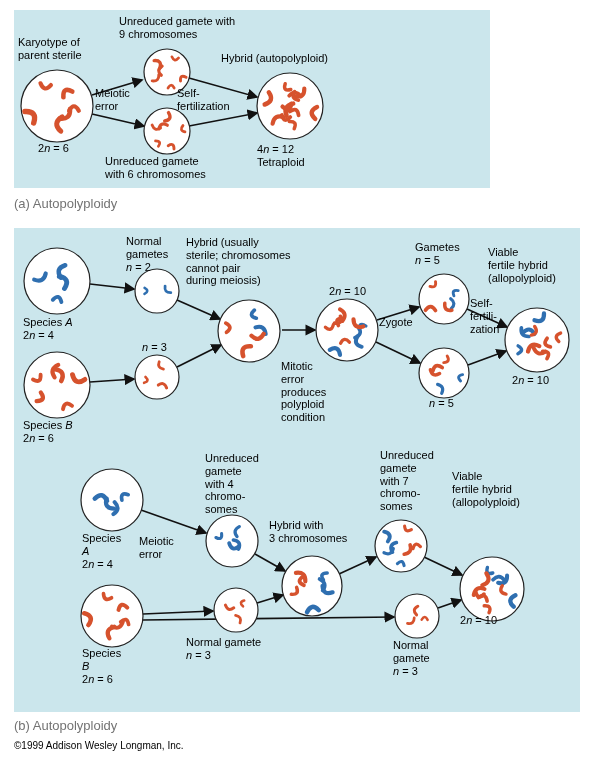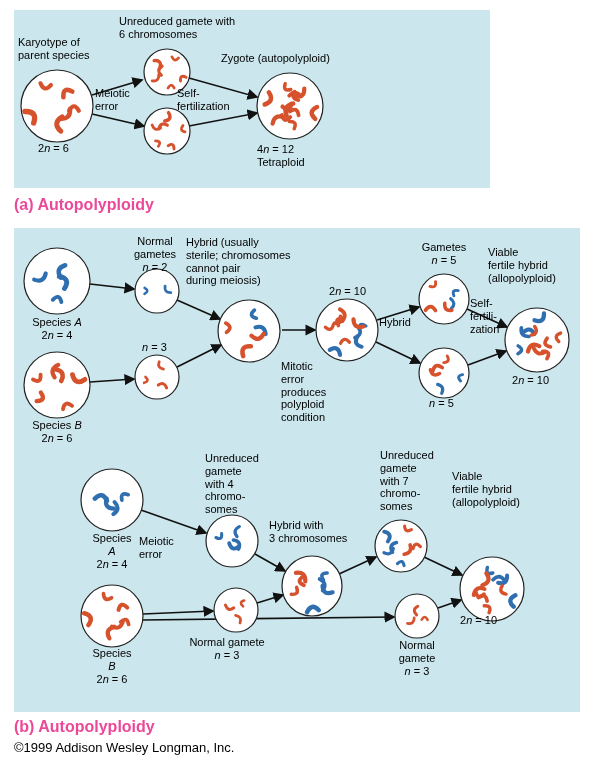--- a/index.html
+++ b/index.html
@@ -3,23 +3,23 @@
 <meta charset="utf-8">
 <title>Figure</title>
 <style>
   *{margin:0;padding:0;box-sizing:border-box}
   html,body{background:#fff}
   body{font-family:"Liberation Sans",sans-serif;color:#000}
   #stage{position:relative;width:600px;height:772px;background:#fff;overflow:hidden}
   .panel{position:absolute}
   #diagram{position:absolute;left:0;top:0;pointer-events:none}
   .lbl{position:absolute;font-size:11px;line-height:1.16;color:#000;white-space:pre-line}
-  .center{text-align:center}
-  .caption{position:absolute;font-size:16px;font-weight:bold;color:#ec4899}
-  .footer{position:absolute;font-size:13px;color:#000}
+  .center{text-align:left}
+  .caption{position:absolute;font-size:13px;font-weight:normal;color:#737373}
+  .footer{position:absolute;font-size:10px;color:#000}
   .lbl i{font-style:italic}
 </style>
 </head>
 <body>
 
 <div id="stage">
 
   <div class="panel" style="left: 14px; top: 10px; width: 476px; height: 178px; background: rgb(203, 230, 236);"></div>
   <div class="panel" style="left: 14px; top: 228px; width: 566px; height: 484px; background: rgb(203, 230, 236);"></div>
 
@@ -233,46 +233,48 @@
         <path d="M 489.0 612.8 Q 492.4 605.4 484.2 605.8" stroke="#d6522d" stroke-width="3.4" fill="none" stroke-linecap="round"></path>
         <path d="M 475.7 592.1 Q 478.0 600.7 484.0 594.1" stroke="#d6522d" stroke-width="3.7" fill="none" stroke-linecap="round"></path>
         <path d="M 484.5 589.0 Q 475.5 585.6 473.7 595.1" stroke="#d6522d" stroke-width="4.0" fill="none" stroke-linecap="round"></path>
         <path d="M 482.4 585.3 Q 492.2 582.0 486.4 573.4" stroke="#d6522d" stroke-width="4.3" fill="none" stroke-linecap="round"></path>
         <path d="M 502.3 585.7 Q 498.0 592.7 506.0 594.1" stroke="#d6522d" stroke-width="3.4" fill="none" stroke-linecap="round"></path>
         <path d="M 487.1 601.1 Q 485.8 592.4 478.5 597.5" stroke="#d6522d" stroke-width="3.7" fill="none" stroke-linecap="round"></path>
       </g>
     </svg>
 
   <div class="lbl" style="left:18px;top:36px">Karyotype of
-parent species</div>
+parent sterile</div>
   <div class="lbl" style="left:119px;top:15px">Unreduced gamete with
-6 chromosomes</div>
-  <div class="lbl" style="left:221px;top:52px">Zygote (autopolyploid)</div>
+9 chromosomes</div>
+  <div class="lbl" style="left:221px;top:52px">Hybrid (autopolyploid)</div>
   <div class="lbl" style="left:95px;top:87px">Meiotic
 error</div>
   <div class="lbl" style="left:177px;top:87px">Self-
 fertilization</div>
   <div class="lbl" style="left:38px;top:142px">2<i>n</i> = 6</div>
   <div class="lbl" style="left:257px;top:143px">4<i>n</i> = 12</div>
   <div class="lbl" style="left:257px;top:156px">Tetraploid</div>
+  <div class="lbl" style="left:105px;top:155px">Unreduced gamete
+with 6 chromosomes</div>
   <div class="caption" style="left:14px;top:196px">(a) Autopolyploidy</div>
 
   <div class="lbl center" style="left:126px;top:235px;width:58px"><span>Normal
 gametes</span><div><i>n</i> = 2</div></div>
   <div class="lbl" style="left:186px;top:236px">Hybrid (usually
 sterile; chromosomes
 cannot pair
 during meiosis)</div>
   <div class="lbl center" style="left:415px;top:241px;width:58px"><span>Gametes</span><div><i>n</i> = 5</div></div>
   <div class="lbl" style="left:488px;top:246px">Viable
 fertile hybrid
 (allopolyploid)</div>
   <div class="lbl center" style="left:23px;top:316px;width:68px"><div><span>Species</span> <i>A</i></div><div>2<i>n</i> = 4</div></div>
   <div class="lbl" style="left:329px;top:285px">2<i>n</i> = 10</div>
-  <div class="lbl" style="left:379px;top:316px">Hybrid</div>
+  <div class="lbl" style="left:379px;top:316px">Zygote</div>
   <div class="lbl" style="left:470px;top:297px">Self-
 fertili-
 zation</div>
   <div class="lbl" style="left:142px;top:341px"><i>n</i> = 3</div>
   <div class="lbl" style="left:281px;top:360px">Mitotic
 error
 produces
 polyploid
 condition</div>
   <div class="lbl" style="left:429px;top:397px"><i>n</i> = 5</div>

